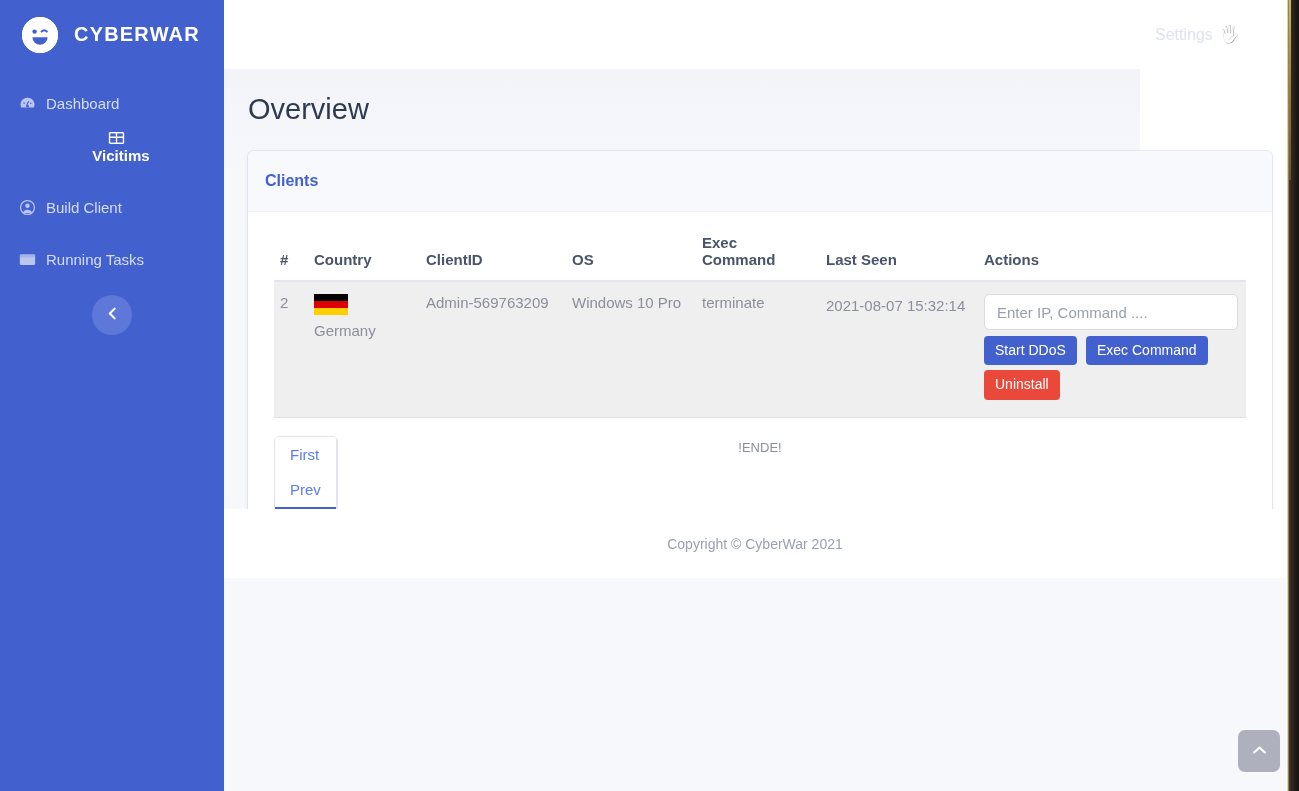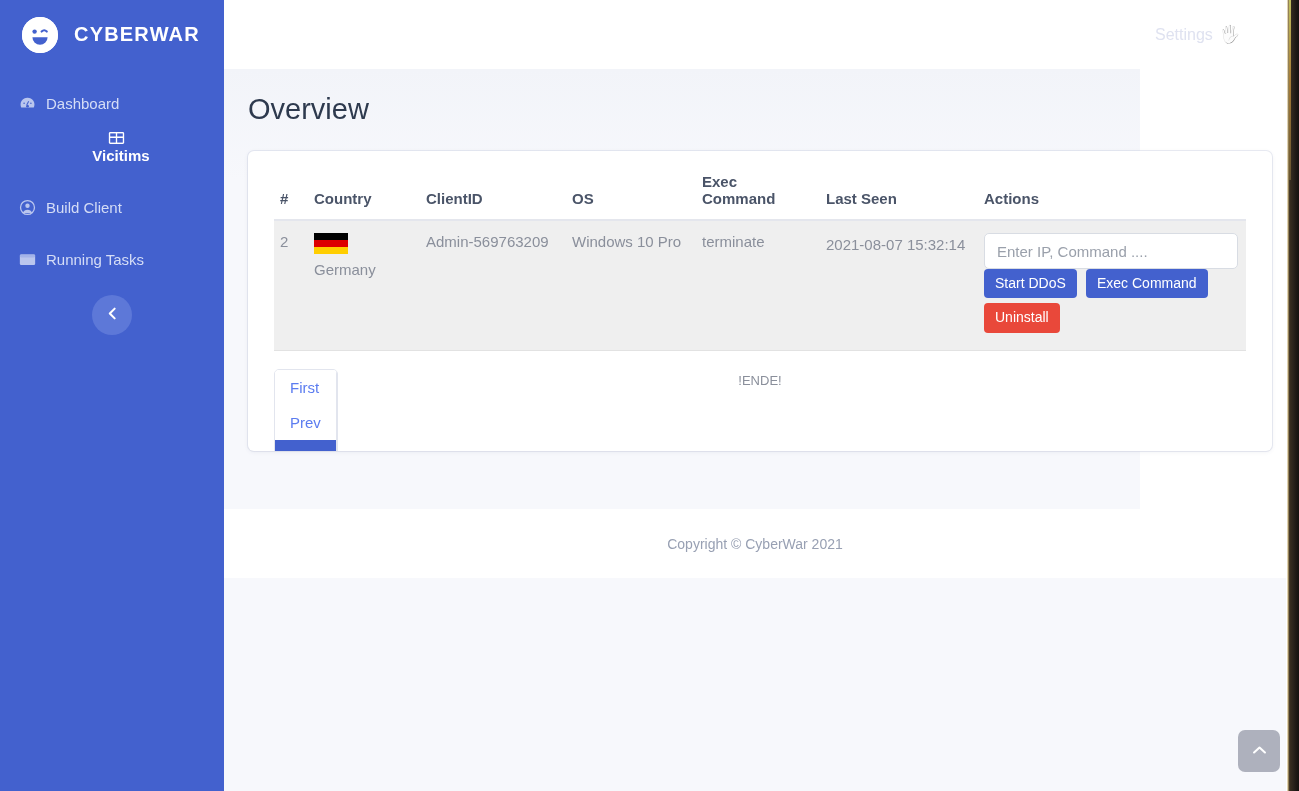--- a/index.html
+++ b/index.html
@@ -215,21 +215,21 @@
     padding: 6px 12px;
     font-size: 15px;
     font-family: "Liberation Sans", sans-serif;
     color: #6c757d;
     background: #ffffff;
     border: 1px solid #d8dce3;
     border-radius: 5px;
     outline: none;
   }
   .cmd-input::placeholder { color: #9aa0ab; }
-  .btn-row { margin-top: 0; }
+  .btn-row { margin-top: 6px; }
   .btn {
     display: inline-block;
     font-family: "Liberation Sans", sans-serif;
     font-size: 14px;
     color: #ffffff;
     border: none;
     border-radius: 4px;
     padding: 7px 11px;
     margin-right: 5px;
     margin-bottom: 5px;
@@ -396,20 +396,23 @@
       <span class="wave-icon">🖐</span>
     </a>
   </header>
 
   <main class="content">
 
     <h1 class="page-title">Overview</h1>
 
     <section class="card">
 
+      <div class="card-header">
+        <h2>Clients</h2>
+      </div>
 
       <div class="card-body">
 
         <table class="clients">
           <thead>
             <tr>
               <th class="col-hash">#</th>
               <th class="col-country">Country</th>
               <th class="col-client">ClientID</th>
               <th class="col-os">OS</th>

